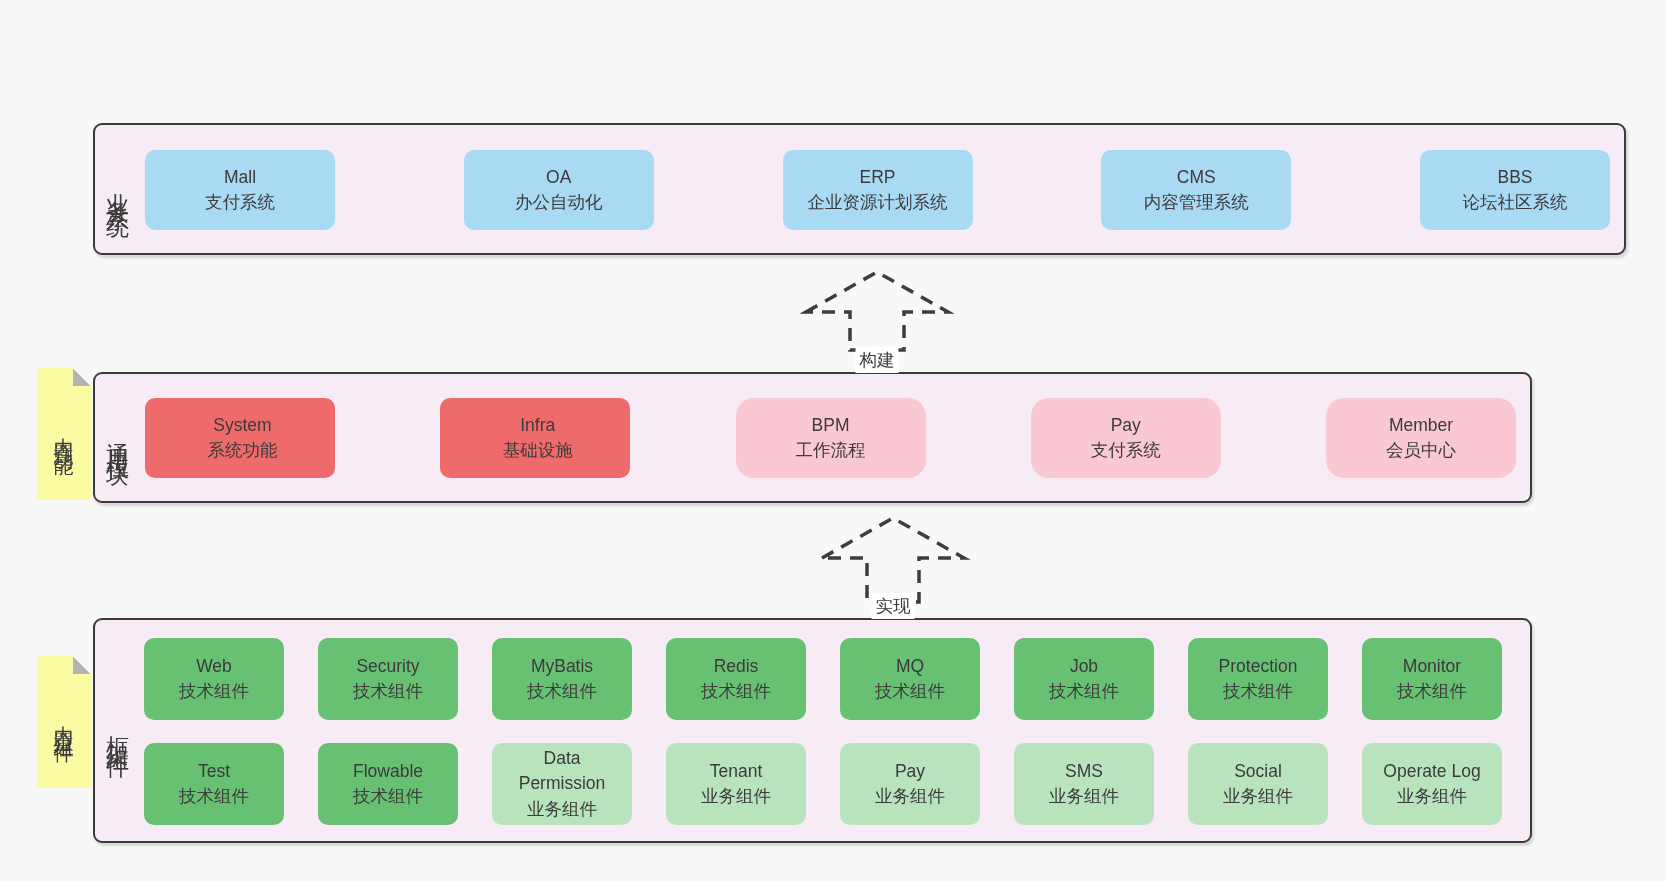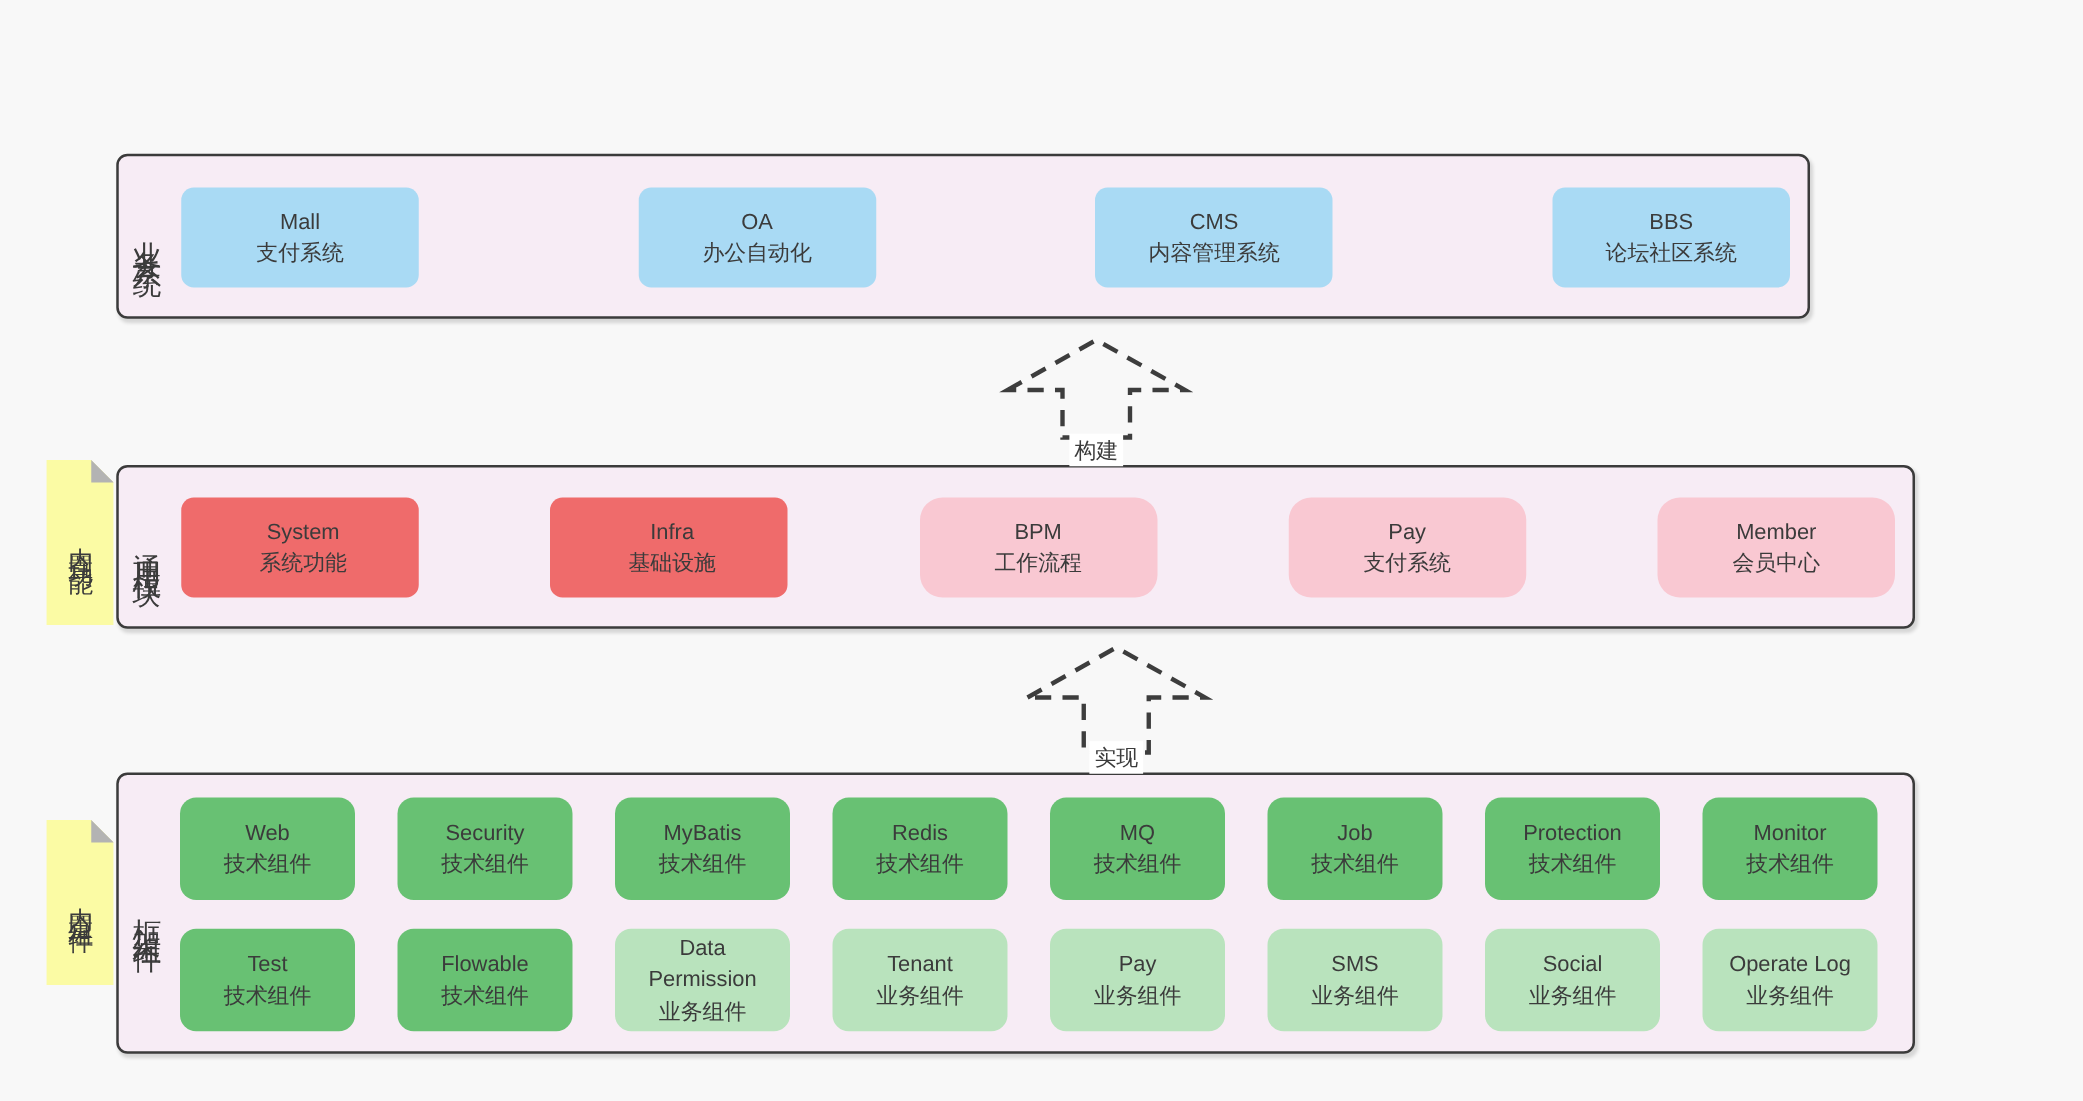--- a/index.html
+++ b/index.html
@@ -21,21 +21,21 @@
     writing-mode:vertical-rl;text-orientation:upright;
     font-size:23px;letter-spacing:7px;line-height:1;white-space:nowrap;
   }
   .row{position:absolute;display:flex;justify-content:space-between;}
   .box{
     box-sizing:border-box;border-radius:10px;
     display:flex;flex-direction:column;align-items:center;justify-content:center;
     text-align:center;font-size:17.5px;line-height:1.45;padding:4px 6px;
   }
   .box-wide{width:190px;height:80px;}
-  .box-small{width:140px;height:82px;border-radius:13px;}
+  .box-small{width:140px;height:82px;}
   .blue{background:var(--box-blue,#a9daf4);}
   .red{background:var(--box-red,#ef6b6b);padding-left:11px;}
   .pink{background:var(--box-pink,#f9c8d2);border-radius:18px;}
   .green{background:var(--box-green,#68c173);}
   .green-light{background:var(--box-green-light,#b9e3bd);}
   .note{
     position:absolute;left:37px;width:54px;
     background:var(--note-yellow,#fbfba4);
     clip-path:polygon(0 0,calc(100% - 18px) 0,100% 18px,100% 100%,0 100%);
     display:flex;align-items:center;justify-content:center;
@@ -63,30 +63,34 @@
 
 <div class="canvas">
 
   <div class="note" style="top:368px;height:132px;">
     <div class="note-text">内置功能</div>
   </div>
   <div class="note" style="top:656px;height:132px;">
     <div class="note-text">内置组件</div>
   </div>
 
-  <div class="panel" style="left:93px;top:123px;width:1355px;height:132px;">
+  <div class="panel" style="left:93px;top:123px;width:1533px;height:132px;">
     <div class="side-label">业务系统</div>
     <div class="row" style="left:50px;right:14px;top:25px;">
       <div class="box box-wide blue">
         <div>Mall</div>
         <div>支付系统</div>
       </div>
       <div class="box box-wide blue">
         <div>OA</div>
         <div>办公自动化</div>
+      </div>
+      <div class="box box-wide blue">
+        <div>ERP</div>
+        <div>企业资源计划系统</div>
       </div>
       <div class="box box-wide blue">
         <div>CMS</div>
         <div>内容管理系统</div>
       </div>
       <div class="box box-wide blue">
         <div>BBS</div>
         <div>论坛社区系统</div>
       </div>
     </div>

